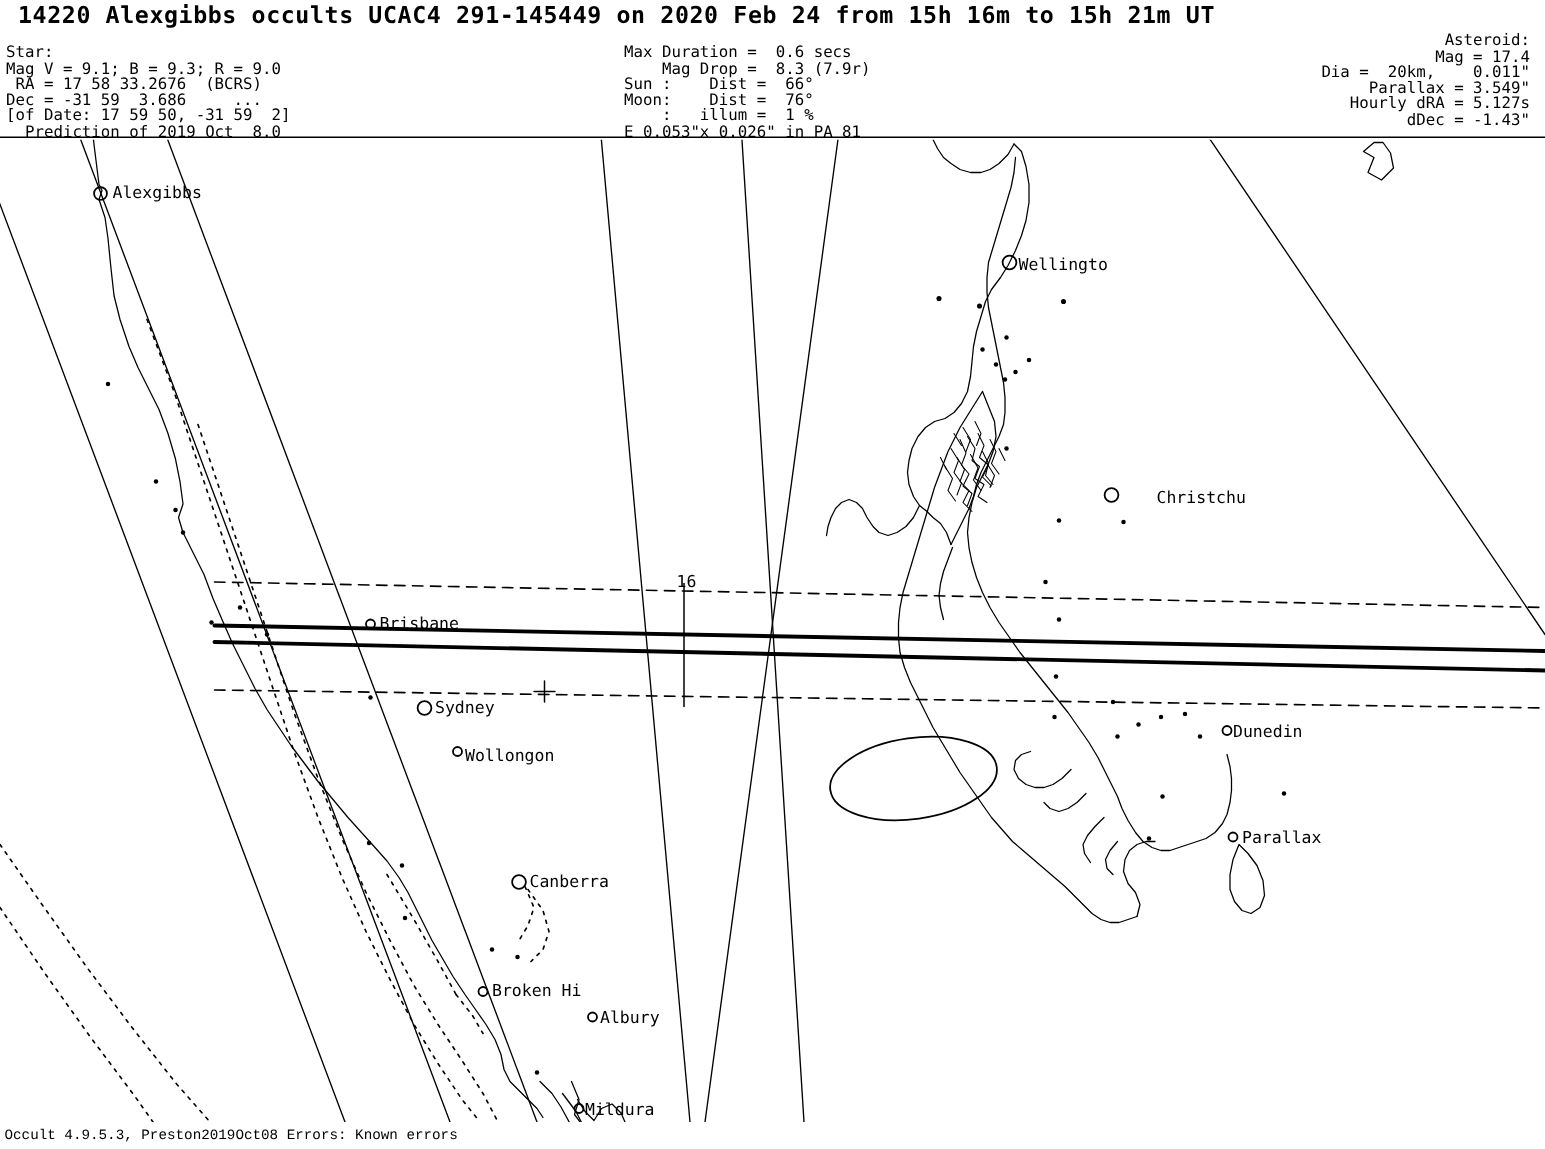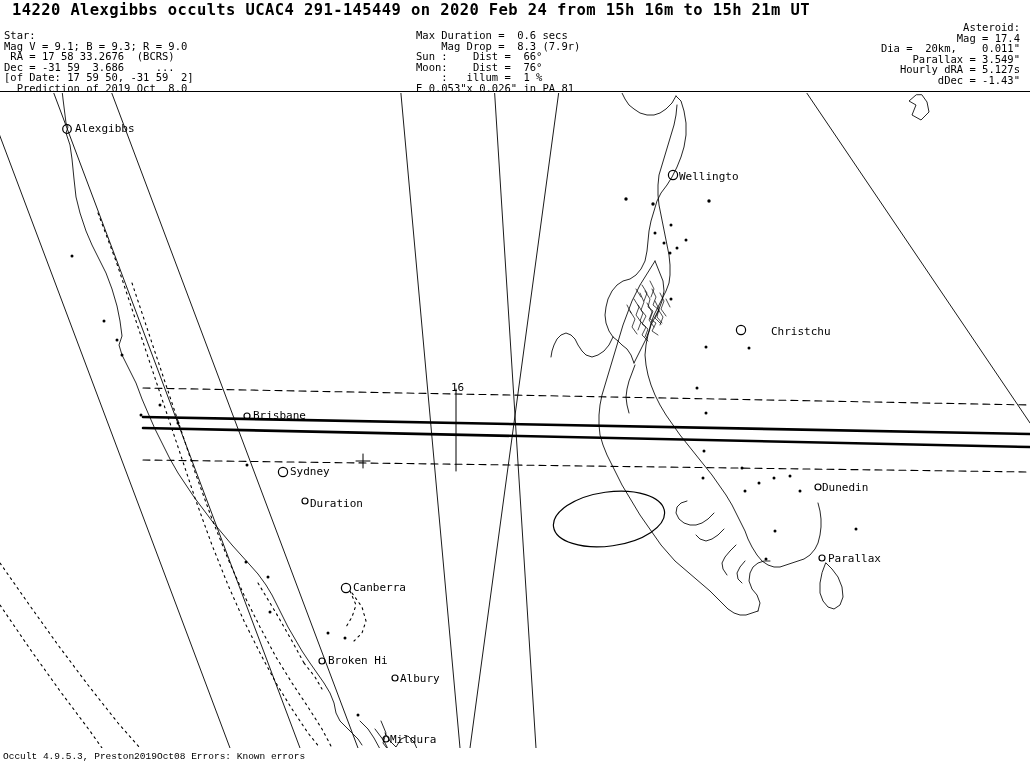--- a/index.html
+++ b/index.html
@@ -256,21 +256,21 @@
       <circle cx="386" cy="739" r="3.0"></circle>
       <circle cx="673" cy="175" r="4.6"></circle>
       <circle cx="741" cy="330" r="4.6"></circle>
       <circle cx="818" cy="487" r="3.0"></circle>
       <circle cx="822" cy="558" r="3.0"></circle>
     </g>
   </svg>
   <div class="city" style="left:75px;top:123px;">Alexgibbs</div>
   <div class="city" style="left:253px;top:410px;">Brisbane</div>
   <div class="city" style="left:290px;top:466px;">Sydney</div>
-  <div class="city" style="left:310px;top:498px;">Duration</div>
+  <div class="city" style="left:310px;top:498px;">Wollongon</div>
   <div class="city" style="left:353px;top:582px;">Canberra</div>
   <div class="city" style="left:328px;top:655px;">Broken Hi</div>
   <div class="city" style="left:400px;top:673px;text-align:right;">Albury</div>
   <div class="city" style="left:390px;top:734px;">Mildura</div>
   <div class="city" style="left:679px;top:171px;">Wellingto</div>
   <div class="city" style="left:747px;top:326px;margin-left:24px;">Christchu</div>
   <div class="city" style="left:822px;top:482px;">Dunedin</div>
   <div class="city" style="left:828px;top:553px;">Parallax</div>
 </div>
 

